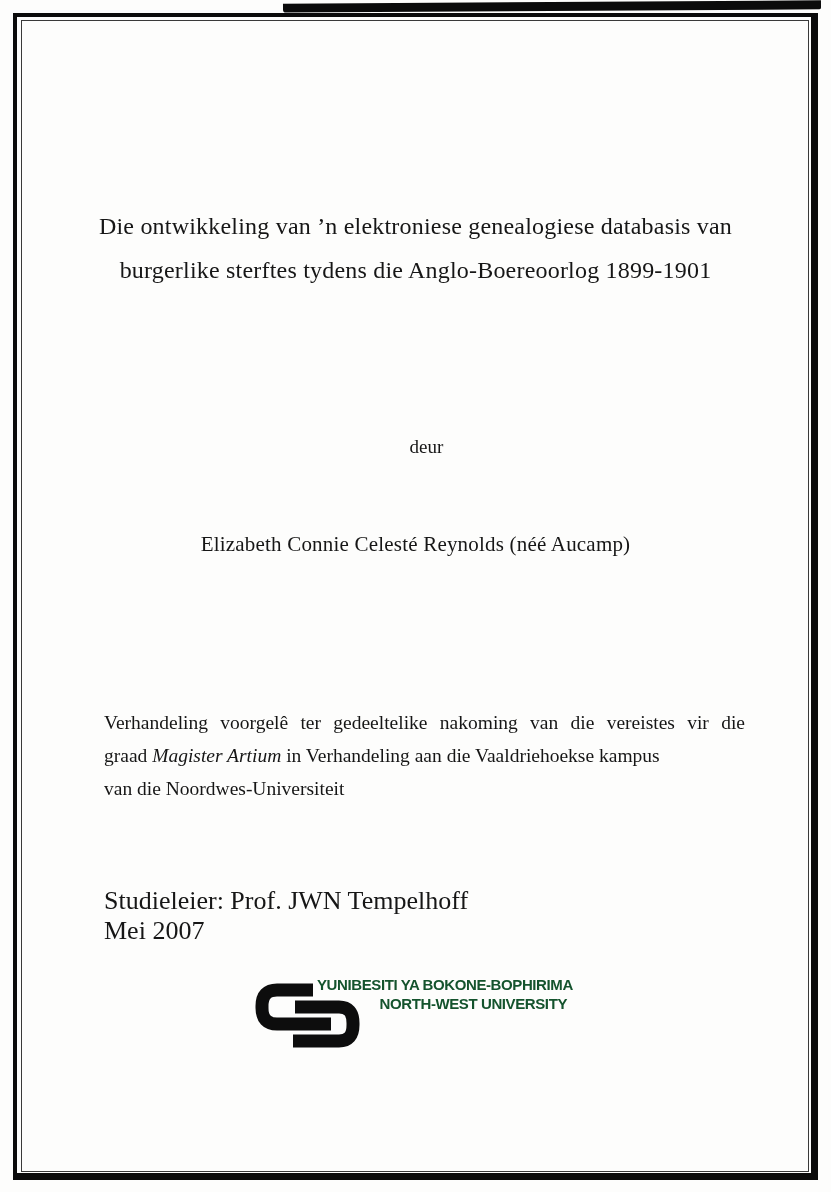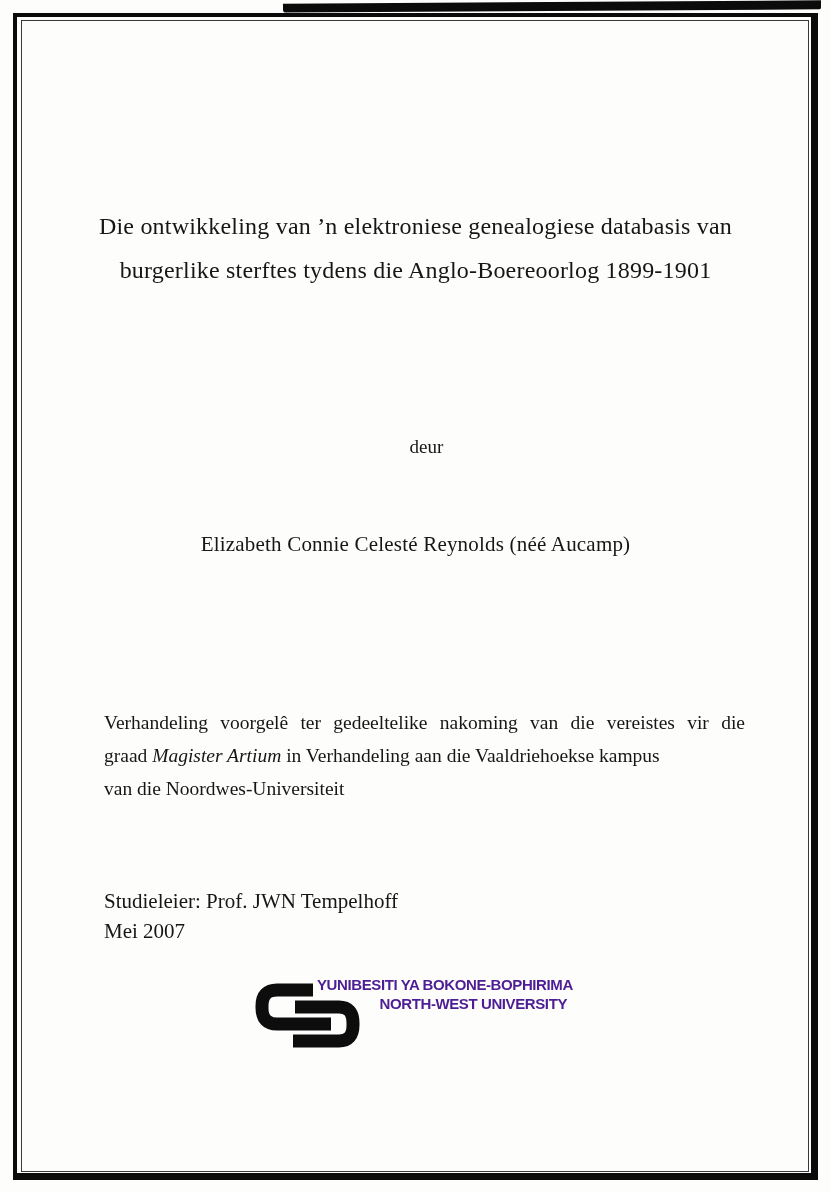--- a/index.html
+++ b/index.html
@@ -70,21 +70,21 @@
     line-height: 33px;
     margin-top: 44px;
   }
   .decl-justify {
     text-align: justify;
     text-align-last: justify;
   }
   .supervisor-block {
     position: absolute;
     top: 886px; left: 104px;
-    font-size: 21px;
+    font-size: 26px;
     line-height: 30px;
   }
 
   
   .logo {
     position: absolute;
     top: 976px; left: 255px;
     width: 320px; height: 82px;
   }
   .logo-mark {
@@ -95,21 +95,21 @@
   .logo-text {
     position: absolute;
     top: 0; left: 62px;
     width: 250px;
     text-align: right;
     font-family: "Liberation Sans", sans-serif;
     font-weight: 700;
     font-size: 15px;
     letter-spacing: -0.4px;
     line-height: 18.5px;
-    color: #4c1d95;
+    color: #14532d;
     white-space: nowrap;
   }
 </style>
 </head>
 <body>
 
 <div class="page">
 
   <div class="frame-outer">
     <div class="frame-inner"></div>

